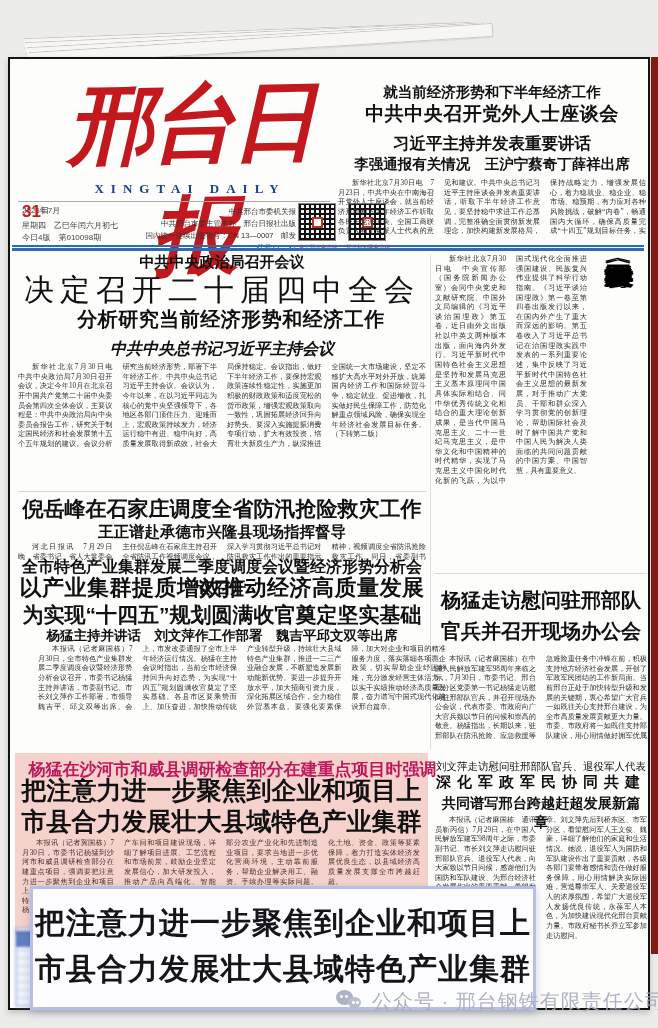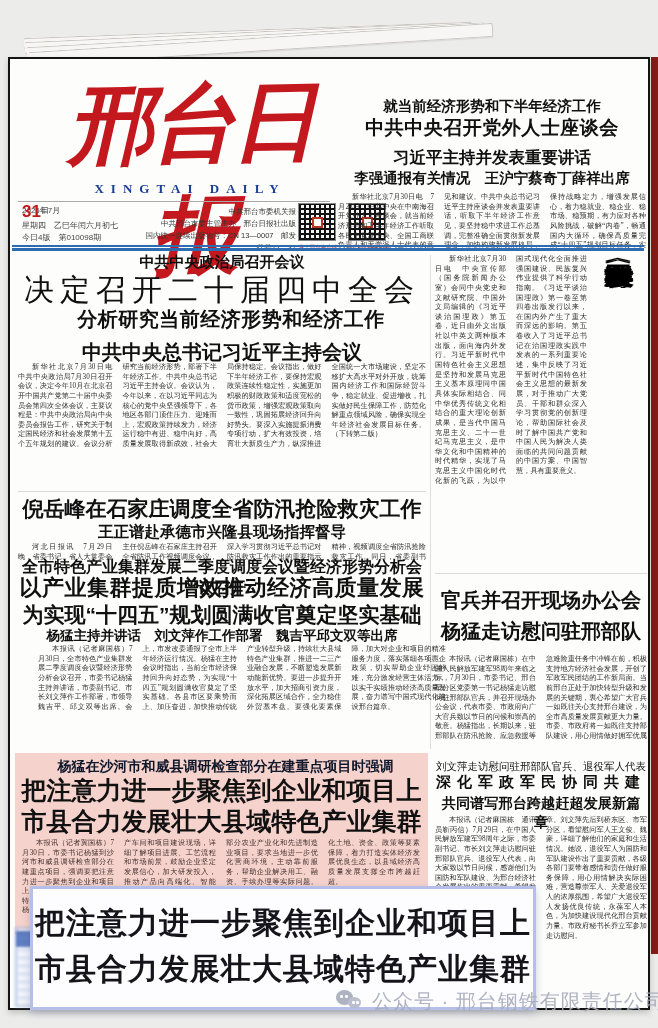--- a/index.html
+++ b/index.html
@@ -33,38 +33,38 @@
   .date-big{color:#c3181d;font-weight:bold;font-size:17px;position:relative;top:1px;}
   .org-block{left:126px;top:4px;width:152px;text-align:right;font-size:7.5px;line-height:12px;color:#333;}
   .qr{width:38px;height:38px;top:2px;background:
       repeating-linear-gradient(0deg,#111 0 2px,transparent 2px 5px),
       repeating-linear-gradient(90deg,#111 0 2px,#f4f4f4 2px 5px);
       border:1px solid #888;}
   .qr .qr-center{left:13px;top:13px;width:11px;height:11px;background:#fff;border:2px solid #b32;}
   .qr-cap{top:40px;left:-8px;width:54px;text-align:center;color:#c3181d;font-size:5.5px;line-height:7px;}
   .qr1{left:288px;} .qr2{left:338px;}
   
-  .tr-art{left:328px;top:32px;width:308px;height:168px;text-align:center;color:#111;}
+  .tr-art{left:328px;top:18px;width:308px;height:168px;text-align:center;color:#111;}
   .tr-kicker{left:0;top:6px;width:100%;font-size:14.5px;font-weight:bold;}
   .tr-h{left:0;top:24px;width:100%;font-size:19px;font-weight:bold;letter-spacing:.5px;}
   .tr-s1{left:0;top:56px;width:100%;font-size:16.5px;font-weight:bold;}
   .tr-s2{left:0;top:78px;width:100%;font-size:14.5px;font-weight:bold;}
   .tr-body{left:0;top:102px;width:100%;height:62px;}
   .bodytext{font-family:"Liberation Serif","DejaVu Serif",serif;font-size:7.2px;line-height:1.34;
             text-align:justify;color:#2d2d2d;column-gap:10px;overflow:hidden;text-indent:14px;}
   .cols2{column-count:2;} .cols3{column-count:3;} .cols4{column-count:4;}
   
   .bluerule{left:2px;top:186px;width:632px;height:6px;border-top:2px solid #2b6cb3;border-bottom:3px solid #2b6cb3;}
   .vdivider{left:420px;top:196px;width:0;height:494px;border-left:1px solid #ddd;}
   
   .pb{left:8px;top:194px;width:408px;height:240px;text-align:center;color:#101010;}
   .pb-kicker{left:0;top:0;width:100%;font-size:15px;font-weight:bold;}
   .pb-h1{left:0;top:17px;width:100%;font-size:30px;font-weight:normal;letter-spacing:6px;}
   .pb-h2{left:9px;top:53px;width:100%;font-size:20px;font-weight:bold;letter-spacing:.5px;}
-  .pb-sub{left:0;top:86px;width:100%;font-size:20px;font-weight:bold;}
+  .pb-sub{left:0;top:86px;width:100%;font-size:16px;font-weight:bold;font-style:italic;}
   .pb-body{left:0;top:110px;width:100%;height:128px;}
   .hr-light{border-top:1px solid #d9d9d9;height:0;}
   
   .fl{left:8px;top:436px;width:408px;text-align:center;color:#101010;}
   .fl-h{left:0;top:0;width:100%;font-size:21px;font-weight:bold;}
   .fl-sub{left:0;top:27px;width:100%;font-size:15.5px;font-weight:bold;font-family:"Liberation Serif",serif;}
   .fl-body{left:0;top:48px;width:100%;height:26px;}
   
   .cl{left:8px;top:498px;width:408px;text-align:center;color:#101010;}
   .cl-kicker{left:0;top:0;width:100%;font-size:16px;font-weight:bold;}
@@ -77,21 +77,21 @@
   .vert-head{left:584px;top:194px;width:52px;height:316px;}
   .vert-inner{left:14px;top:0;width:24px;height:316px;writing-mode:vertical-rl;text-orientation:upright;
       font-weight:bold;font-size:14px;line-height:24px;letter-spacing:.5px;color:#000;
       transform:scaleX(2.05);transform-origin:center;white-space:nowrap;}
   
   .ar{left:425px;top:520px;width:212px;text-align:center;color:#101010;}
   .ar-h{left:0;top:6px;width:100%;font-size:20px;font-weight:bold;line-height:31px;}
   .ar-body{left:0;top:76px;width:100%;height:96px;}
   
   .pink{left:5px;top:694px;width:413px;height:182px;background:#f6d2cc;text-align:center;}
-  .pk-kicker{left:4px;top:5px;width:100%;font-size:14px;font-weight:bold;color:#0f172a;}
+  .pk-kicker{left:11px;top:5px;width:100%;font-size:17px;font-weight:bold;color:#be185d;}
   .pk-h1{left:0;top:21px;width:100%;font-size:25px;font-weight:bold;color:#111;}
   .pk-h2{left:0;top:52px;width:100%;font-size:25px;font-weight:bold;color:#111;}
   .pk-body{left:7px;top:86px;width:398px;height:90px;color:#402f2c;}
   
   .vt{left:425px;top:697px;width:212px;text-align:center;color:#101010;}
   .vt-kicker{left:0;top:4px;width:100%;font-size:10.5px;font-weight:normal;}
   .vt-h1{left:0;top:17px;width:100%;font-size:15px;font-weight:bold;letter-spacing:6px;}
   .vt-h2{left:0;top:38px;width:100%;font-size:14.2px;font-weight:bold;}
   .vt-body{left:0;top:60px;width:100%;height:140px;}
   
@@ -184,22 +184,22 @@
 
   <div class="bk-body bodytext cols2">新华社北京7月30日电　中央宣传部（国务院新闻办公室）会同中央党史和文献研究院、中国外文局编辑的《习近平谈治国理政》第五卷，近日由外文出版社以中英文两种版本出版，面向海内外发行。习近平新时代中国特色社会主义思想是坚持和发展马克思主义基本原理同中国具体实际相结合、同中华优秀传统文化相结合的重大理论创新成果，是当代中国马克思主义、二十一世纪马克思主义，是中华文化和中国精神的时代精华，实现了马克思主义中国化时代化新的飞跃，为以中国式现代化全面推进强国建设、民族复兴伟业提供了科学行动指南。《习近平谈治国理政》第一卷至第四卷出版发行以来，在国内外产生了重大而深远的影响。第五卷收入了习近平总书记在治国理政实践中发表的一系列重要论述，集中反映了习近平新时代中国特色社会主义思想的最新发展，对于推动广大党员、干部和群众深入学习贯彻党的创新理论，帮助国际社会及时了解中国共产党和中国人民为解决人类面临的共同问题贡献的中国方案、中国智慧，具有重要意义。</div>
   <div class="vert-head">
     <div class="vert-inner">《习近平谈治国理政》第五卷中英文版出版发行</div>
   </div>
 
   <div class="hr-light" style="left:425px;top:514px;width:212px;"></div>
 
   <div class="ar">
     <div class="ar-h">
+      <span style="position:static;display:block">杨猛走访慰问驻邢部队</span>
       <span style="position:static;display:block">官兵并召开现场办公会</span>
-      <span style="position:static;display:block">杨猛走访慰问驻邢部队</span>
     </div>
     <div class="ar-body bodytext cols2">本报讯（记者麻国栋）在中国人民解放军建军98周年来临之际，7月30日，市委书记、邢台军分区党委第一书记杨猛走访慰问驻邢部队官兵，并召开现场办公会议，代表市委、市政府向广大官兵致以节日的问候和崇高的敬意。杨猛指出，长期以来，驻邢部队在防汛抢险、应急救援等急难险重任务中冲锋在前，积极支持地方经济社会发展，开创了军政军民团结的工作新局面。当前邢台正处于加快转型升级和发展的关键期，衷心希望广大官兵一如既往关心支持邢台建设，为全市高质量发展贡献更大力量。市委、市政府将一如既往支持部队建设，用心用情做好拥军优属各项工作，推动军政军民团结迈上新台阶。</div>
   </div>
 
   <div class="pink">
     <div class="pk-kicker cjk-serif">杨猛在沙河市和威县调研检查部分在建重点项目时强调</div>
     <div class="pk-h1">把注意力进一步聚焦到企业和项目上</div>
     <div class="pk-h2">市县合力发展壮大县域特色产业集群</div>
     <div class="pk-body bodytext cols4">本报讯（记者冀国栋）7月30日，市委书记杨猛到沙河市和威县调研检查部分在建重点项目，强调要把注意力进一步聚焦到企业和项目上，市县合力发展壮大县域特色产业集群。在沙河市，杨猛深入玻璃深加工企业生产车间和项目建设现场，详细了解项目进展、工艺流程和市场前景，鼓励企业坚定发展信心，加大研发投入，推动产品向高端化、智能化、绿色化转型，推动更多项目早建成、早投产、早达效。在威县，杨猛实地察看部分农业产业化和先进制造业项目，要求当地进一步优化营商环境，主动靠前服务，帮助企业解决用工、融资、手续办理等实际问题。杨猛强调，各县市区要立足资源禀赋和产业基础，因地制宜培育特色产业集群，强化土地、资金、政策等要素保障，着力打造实体经济发展优良生态，以县域经济高质量发展支撑全市跨越赶超。</div>
   </div>

